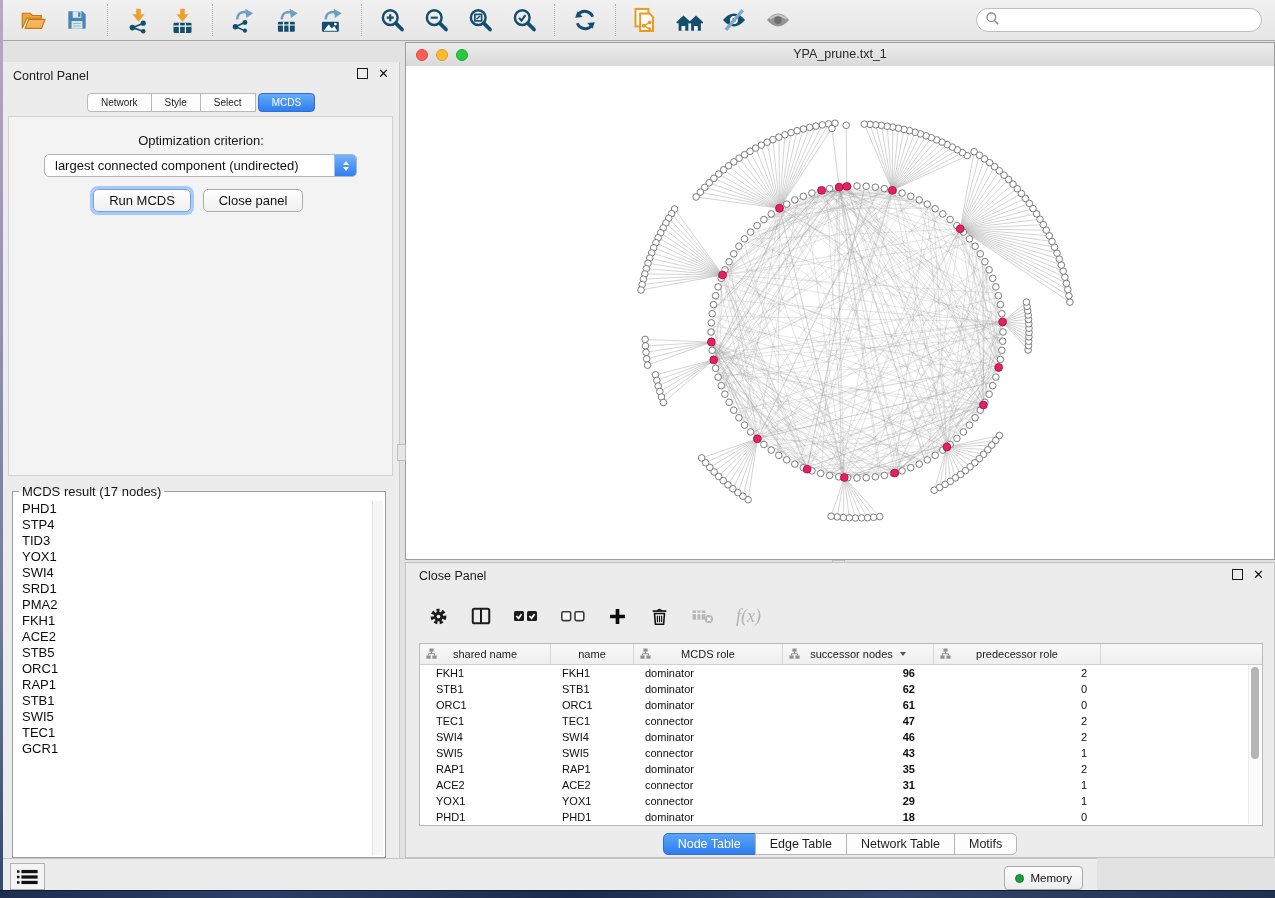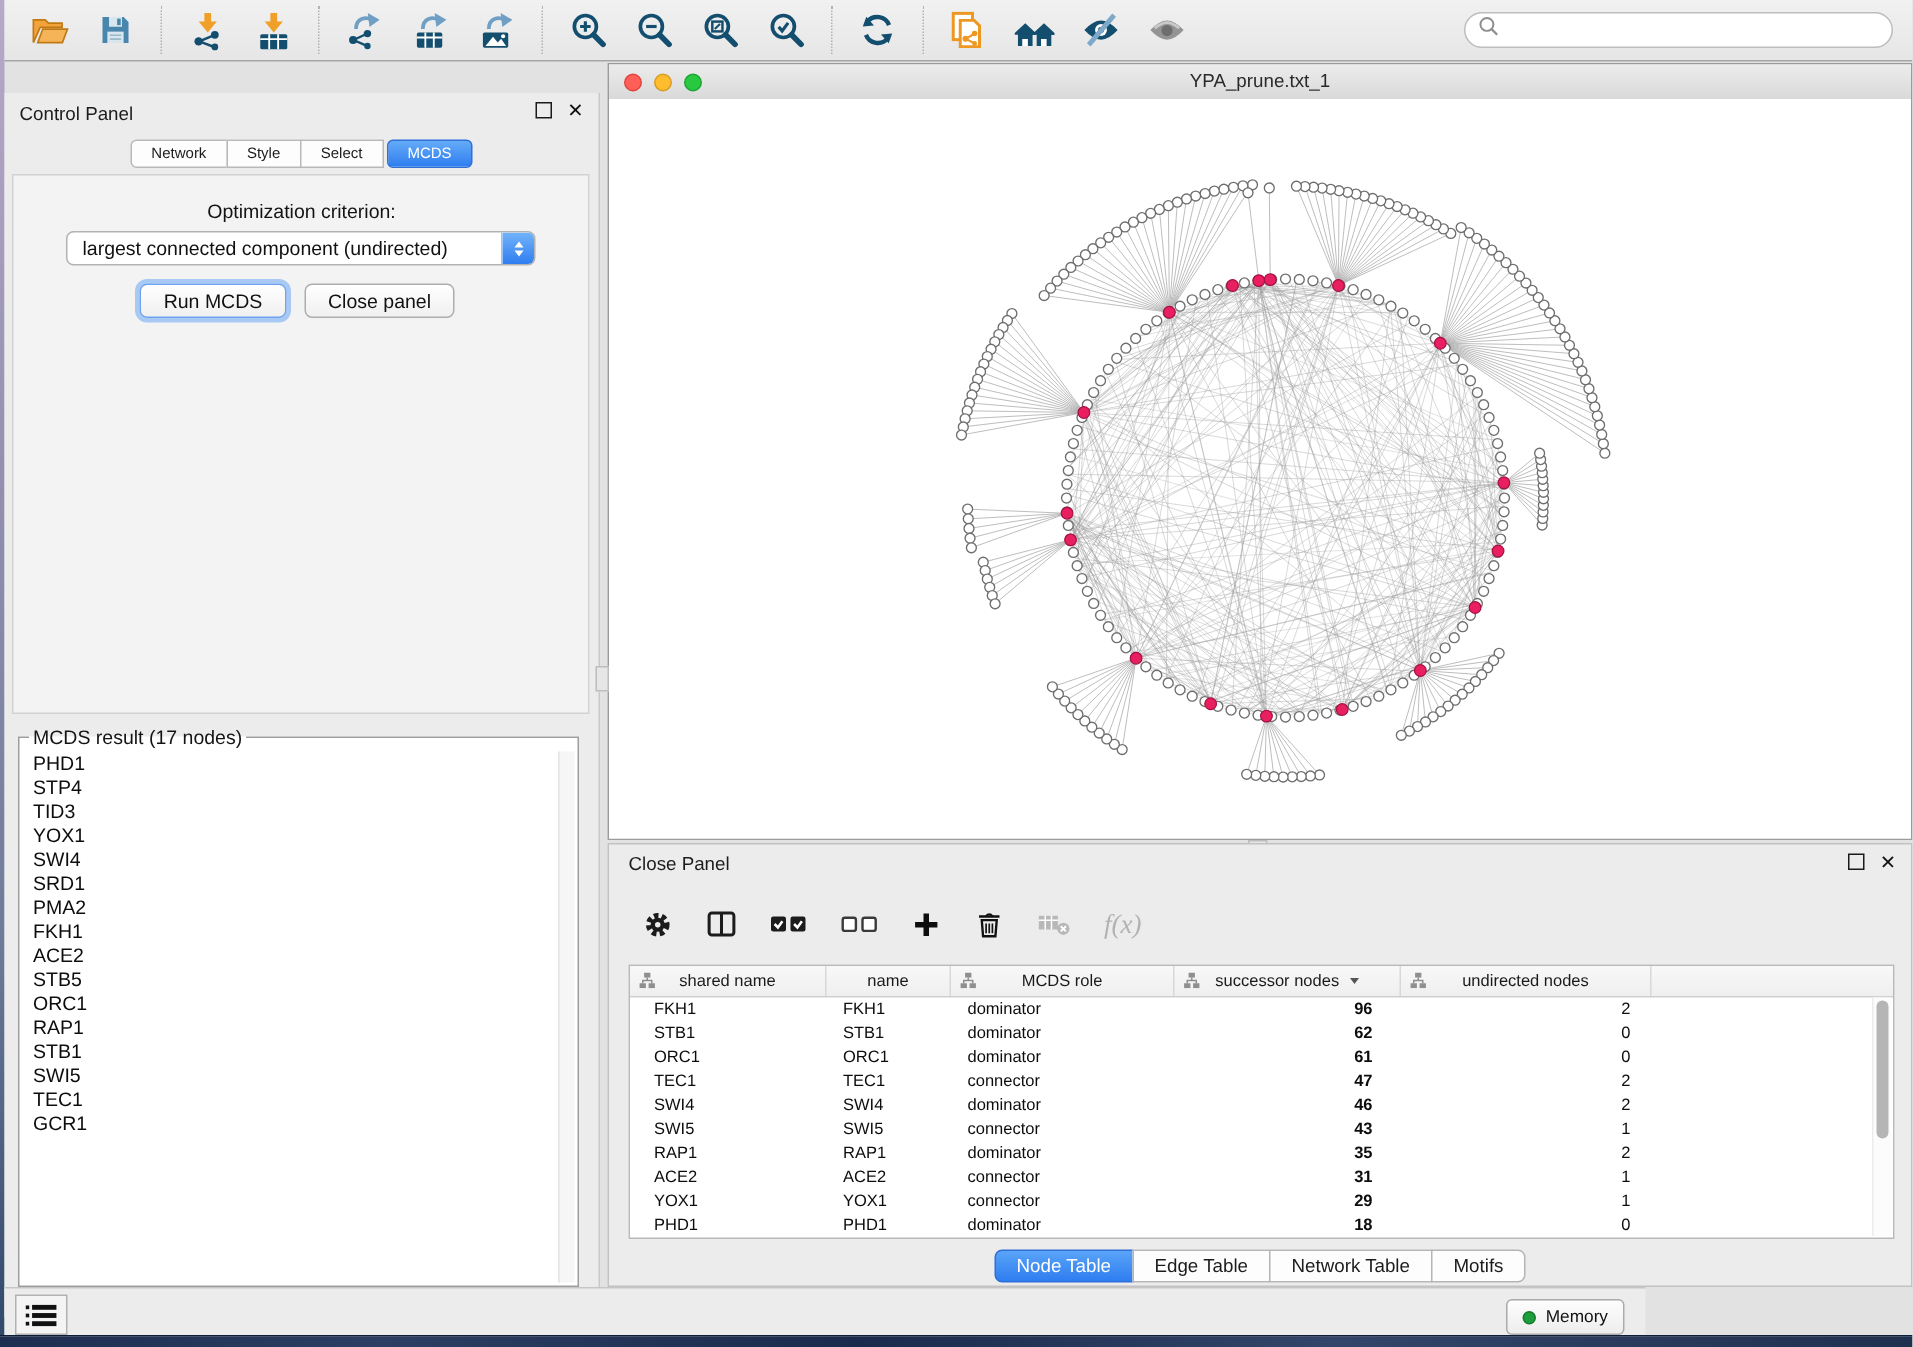--- a/index.html
+++ b/index.html
@@ -1160,21 +1160,21 @@
           <span>successor nodes</span>
           <span class="sort-v"></span>
         </div>
         <div class="th">
           <span class="tree-ic"><svg width="11" height="12" viewBox="0 0 11 12">
               <rect x="3.4" y="0.5" width="4.2" height="3.2" fill="#8f8f8f"></rect>
               <rect x="0.4" y="7.5" width="4.2" height="3.2" fill="#8f8f8f"></rect>
               <rect x="6.4" y="7.5" width="4.2" height="3.2" fill="#8f8f8f"></rect>
               <path d="M5.5 3.7 v2 M2.5 7.5 v-1.8 h6 v1.8" stroke="#8f8f8f" fill="none"></path>
             </svg></span>
-          <span>undirected nodes</span>
+          <span>predecessor role</span>
         </div>
         <div class="th"></div>
       </div>
     <div id="tbl-body">
         <div class="trow">
           <div class="td c0">FKH1</div>
           <div class="td c1">FKH1</div>
           <div class="td c2">dominator</div>
           <div class="td c3 num">96</div>
           <div class="td c4 num">2</div>

